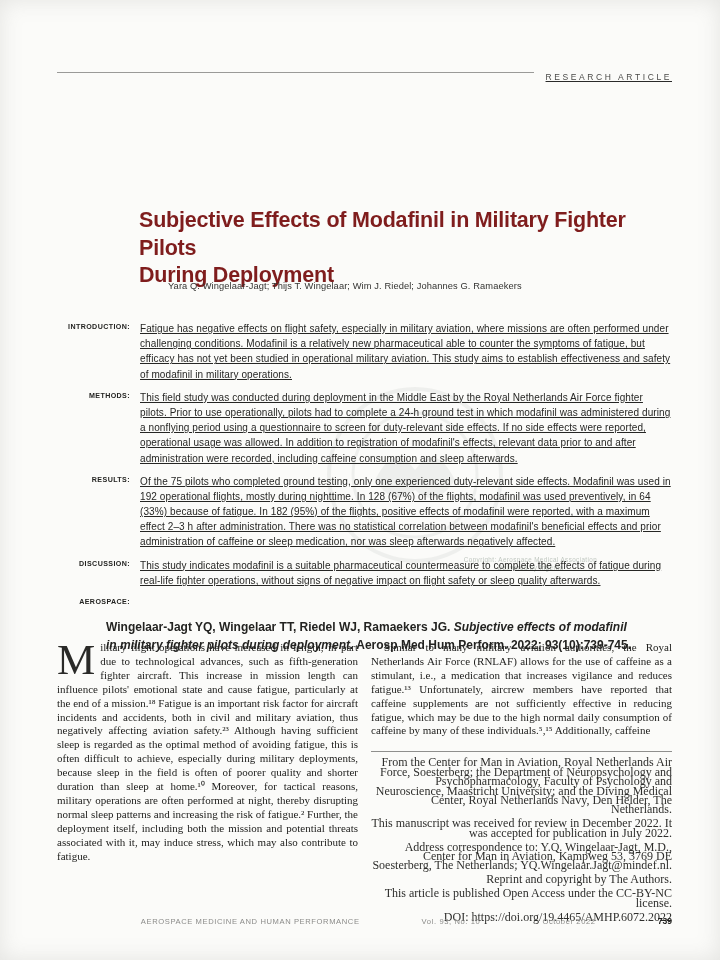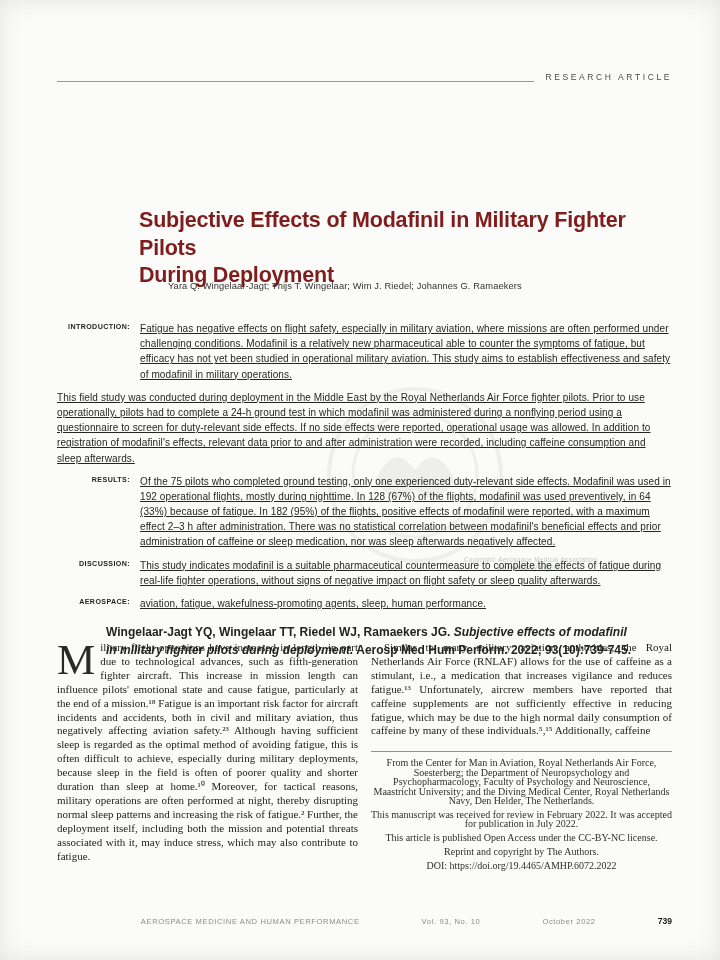--- a/index.html
+++ b/index.html
@@ -13,21 +13,21 @@
   }
   .page-edge {
     position:absolute; inset:0;
     box-shadow: inset 0 0 22px rgba(120,120,115,0.18);
     pointer-events:none;
   }
 
   
   .kicker-row {
     position:absolute; top:72px; left:57px; width:615px;
-    display:flex; align-items:flex-end;
+    display:flex; align-items:flex-start;text-decoration:underline;
   }
   .kicker-rule { flex:1; height:1px; background:#9a9a98; margin-right:12px; }
   .kicker {
     font-size:8.5px; letter-spacing:2.6px; color:#4a4a48; font-weight:400;
     white-space:nowrap;
   }
 
   
   .title {
     position:absolute; top:207px; left:139px; width:545px;
@@ -70,22 +70,22 @@
   }
   .dropcap {
     float:left; font-size:43px; line-height:34px;
     padding:2px 5px 0 0; color:#2a2a28; font-family:"Liberation Serif", serif;
   }
   .indent { text-indent:13px; }
 
   
   .footnotes { margin-top:13px; border-top:1px solid #8f8f8d; padding-top:6px; }
   .footnotes p {
-    font-size:10px; line-height:9.4px; color:#2e2e2c;
-    margin-bottom:4.5px; text-align:center;
+    font-size:12px; line-height:9.4px; color:#2e2e2c;
+    margin-bottom:4.5px; text-align:right;
     font-family:"Liberation Serif", serif;
   }
 
   
   .seal {
     position:absolute; top:385px; left:325px; opacity:0.07; pointer-events:none;
   }
   .stamp {
     position:absolute; top:556px; left:388px; width:285px;
     font-size:6.3px; color:#8d9a8f; opacity:0.55; letter-spacing:0.4px;
@@ -125,52 +125,53 @@
 <h1 class="title">Subjective Effects of Modafinil in Military Fighter Pilots
 During Deployment</h1>
 <div class="authors">Yara Q. Wingelaar-Jagt; Thijs T. Wingelaar; Wim J. Riedel; Johannes G. Ramaekers</div>
 
 <div class="abstract">
   <div class="abs-row">
     <div class="abs-label">INTRODUCTION:</div>
     <div class="abs-text">Fatigue has negative effects on flight safety, especially in military aviation, where missions are often performed under challenging conditions. Modafinil is a relatively new pharmaceutical able to counter the symptoms of fatigue, but efficacy has not yet been studied in operational military aviation. This study aims to establish effectiveness and safety of modafinil in military operations.</div>
   </div>
   <div class="abs-row">
+    <div class="abs-label">METHODS:</div>
     <div class="abs-text">This field study was conducted during deployment in the Middle East by the Royal Netherlands Air Force fighter pilots. Prior to use operationally, pilots had to complete a 24-h ground test in which modafinil was administered during a nonflying period using a questionnaire to screen for duty-relevant side effects. If no side effects were reported, operational usage was allowed. In addition to registration of modafinil's effects, relevant data prior to and after administration were recorded, including caffeine consumption and sleep afterwards.</div>
   </div>
   <div class="abs-row">
     <div class="abs-label">RESULTS:</div>
     <div class="abs-text">Of the 75 pilots who completed ground testing, only one experienced duty-relevant side effects. Modafinil was used in 192 operational flights, mostly during nighttime. In 128 (67%) of the flights, modafinil was used preventively, in 64 (33%) because of fatigue. In 182 (95%) of the flights, positive effects of modafinil were reported, with a maximum effect 2–3 h after administration. There was no statistical correlation between modafinil's beneficial effects and prior administration of caffeine or sleep medication, nor was sleep afterwards negatively affected.</div>
   </div>
   <div class="abs-row">
     <div class="abs-label">DISCUSSION:</div>
     <div class="abs-text">This study indicates modafinil is a suitable pharmaceutical countermeasure to complete the effects of fatigue during real-life fighter operations, without signs of negative impact on flight safety or sleep quality afterwards.</div>
   </div>
   <div class="abs-row">
     <div class="abs-label">AEROSPACE:</div>
-    <div class="abs-text">aviation, fatigue, wakefulness-promoting agents, sleep, human performance.</div>
   </div>
   <div class="citation">
     <span>Wingelaar-Jagt YQ, Wingelaar TT, Riedel WJ, Ramaekers JG. </span><span class="it">Subjective effects of modafinil in military fighter pilots during deployment.</span><span> Aerosp Med Hum Perform. 2022; 93(10):739-745.</span>
   </div>
 </div>
 
 <div class="columns">
   <div class="col">
     <p class="body-text">
       <span class="dropcap">M</span><span>ilitary flight operations have increased in length, in part due to technological advances, such as fifth-generation fighter aircraft. This increase in mission length can influence pilots' emotional state and cause fatigue, particularly at the end of a mission.¹⁸ Fatigue is an important risk factor for aircraft incidents and accidents, both in civil and military aviation, thus negatively affecting aviation safety.²³ Although having sufficient sleep is regarded as the optimal method of avoiding fatigue, this is often difficult to achieve, especially during military deployments, because sleep in the field is often of poorer quality and shorter duration than sleep at home.¹⁰ Moreover, for tactical reasons, military operations are often performed at night, thereby disrupting normal sleep patterns and increasing the risk of fatigue.² Further, the deployment itself, including both the mission and potential threats associated with it, may induce stress, which may also contribute to fatigue.</span>
     </p>
   </div>
   <div class="col">
     <p class="body-text indent">Similar to many military aviation authorities, the Royal Netherlands Air Force (RNLAF) allows for the use of caffeine as a stimulant, i.e., a medication that increases vigilance and reduces fatigue.¹³ Unfortunately, aircrew members have reported that caffeine supplements are not sufficiently effective in reducing fatigue, which may be due to the high normal daily consumption of caffeine by many of these individuals.⁵,¹⁵ Additionally, caffeine</p>
     <div class="footnotes">
       <p>From the Center for Man in Aviation, Royal Netherlands Air Force, Soesterberg; the Department of Neuropsychology and Psychopharmacology, Faculty of Psychology and Neuroscience, Maastricht University; and the Diving Medical Center, Royal Netherlands Navy, Den Helder, The Netherlands.</p>
-      <p>This manuscript was received for review in February 2022. It was accepted for publication in July 2022.</p>
+      <p>This manuscript was received for review in December 2022. It was accepted for publication in July 2022.</p>
+      <p>Address correspondence to: Y.Q. Wingelaar-Jagt, M.D., Center for Man in Aviation, Kampweg 53, 3769 DE Soesterberg, The Netherlands; YQ.Wingelaar.Jagt@mindef.nl.</p>
+      <p>Reprint and copyright by The Authors.</p>
       <p>This article is published Open Access under the CC-BY-NC license.</p>
-      <p>Reprint and copyright by The Authors.</p>
       <p>DOI: https://doi.org/19.4465/AMHP.6072.2022</p>
     </div>
   </div>
 </div>
 
 <div class="footer">
   <span>AEROSPACE MEDICINE AND HUMAN PERFORMANCE</span>
   <span>Vol. 93, No. 10</span>
   <span>October 2022</span>
   <span class="pageno">739</span>

